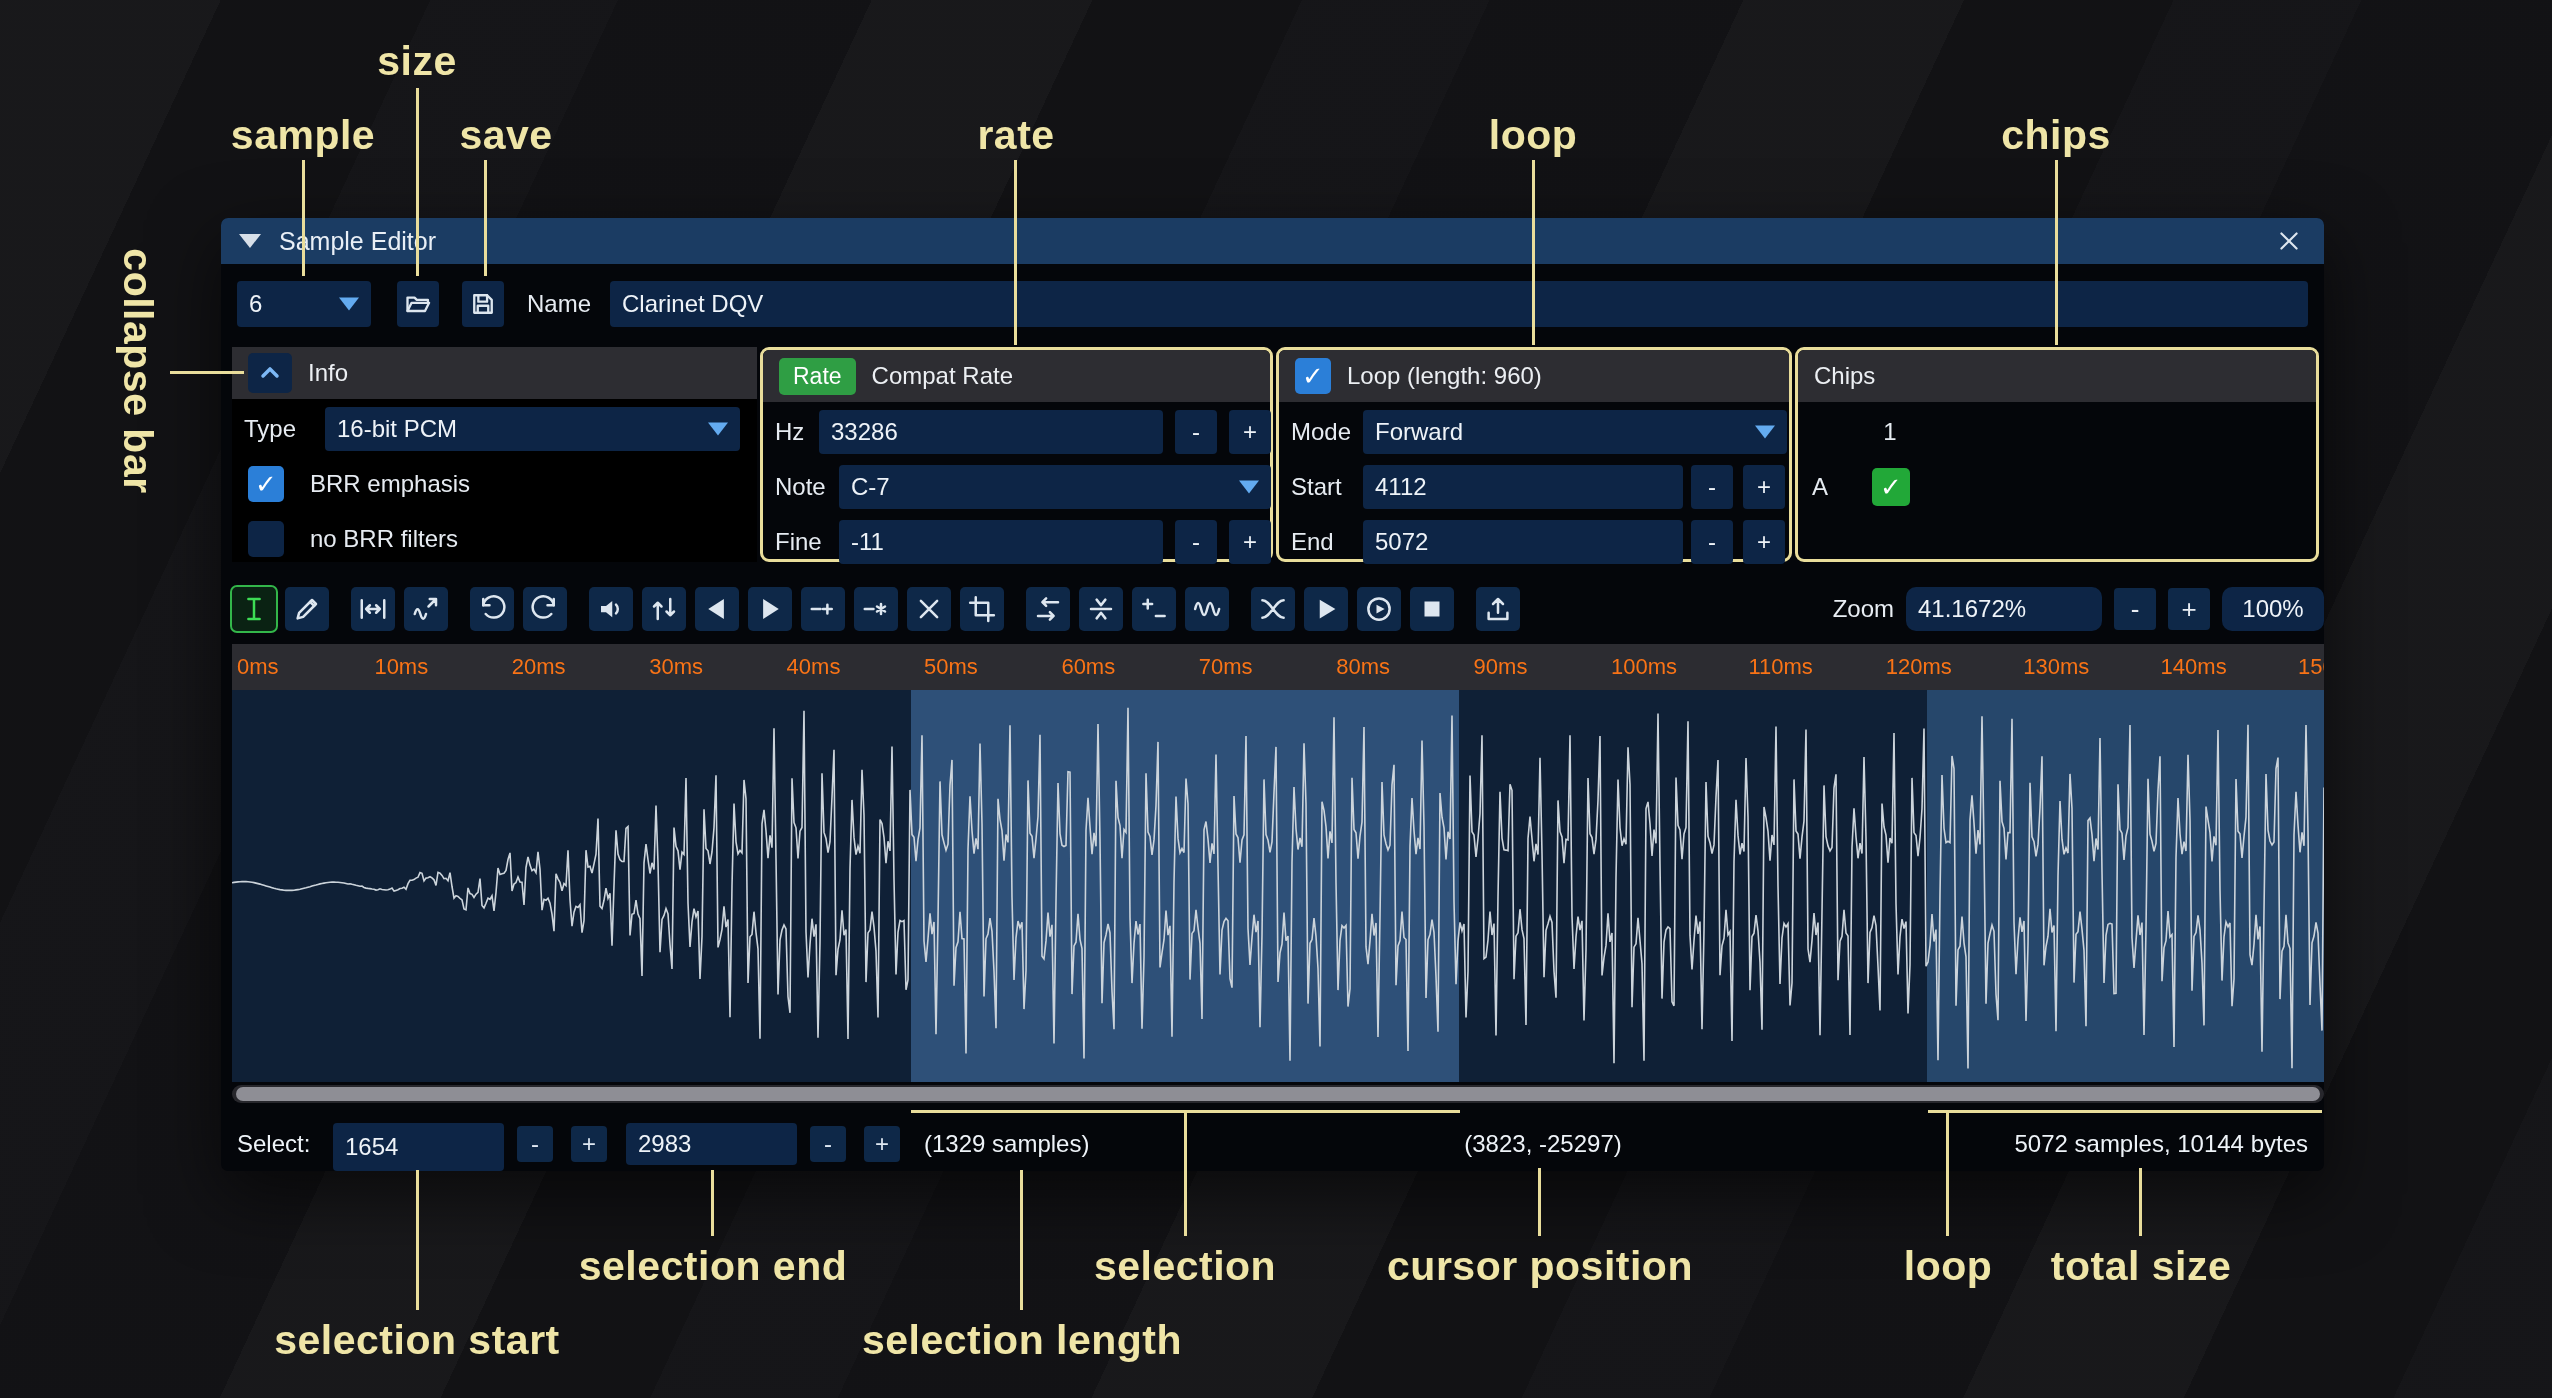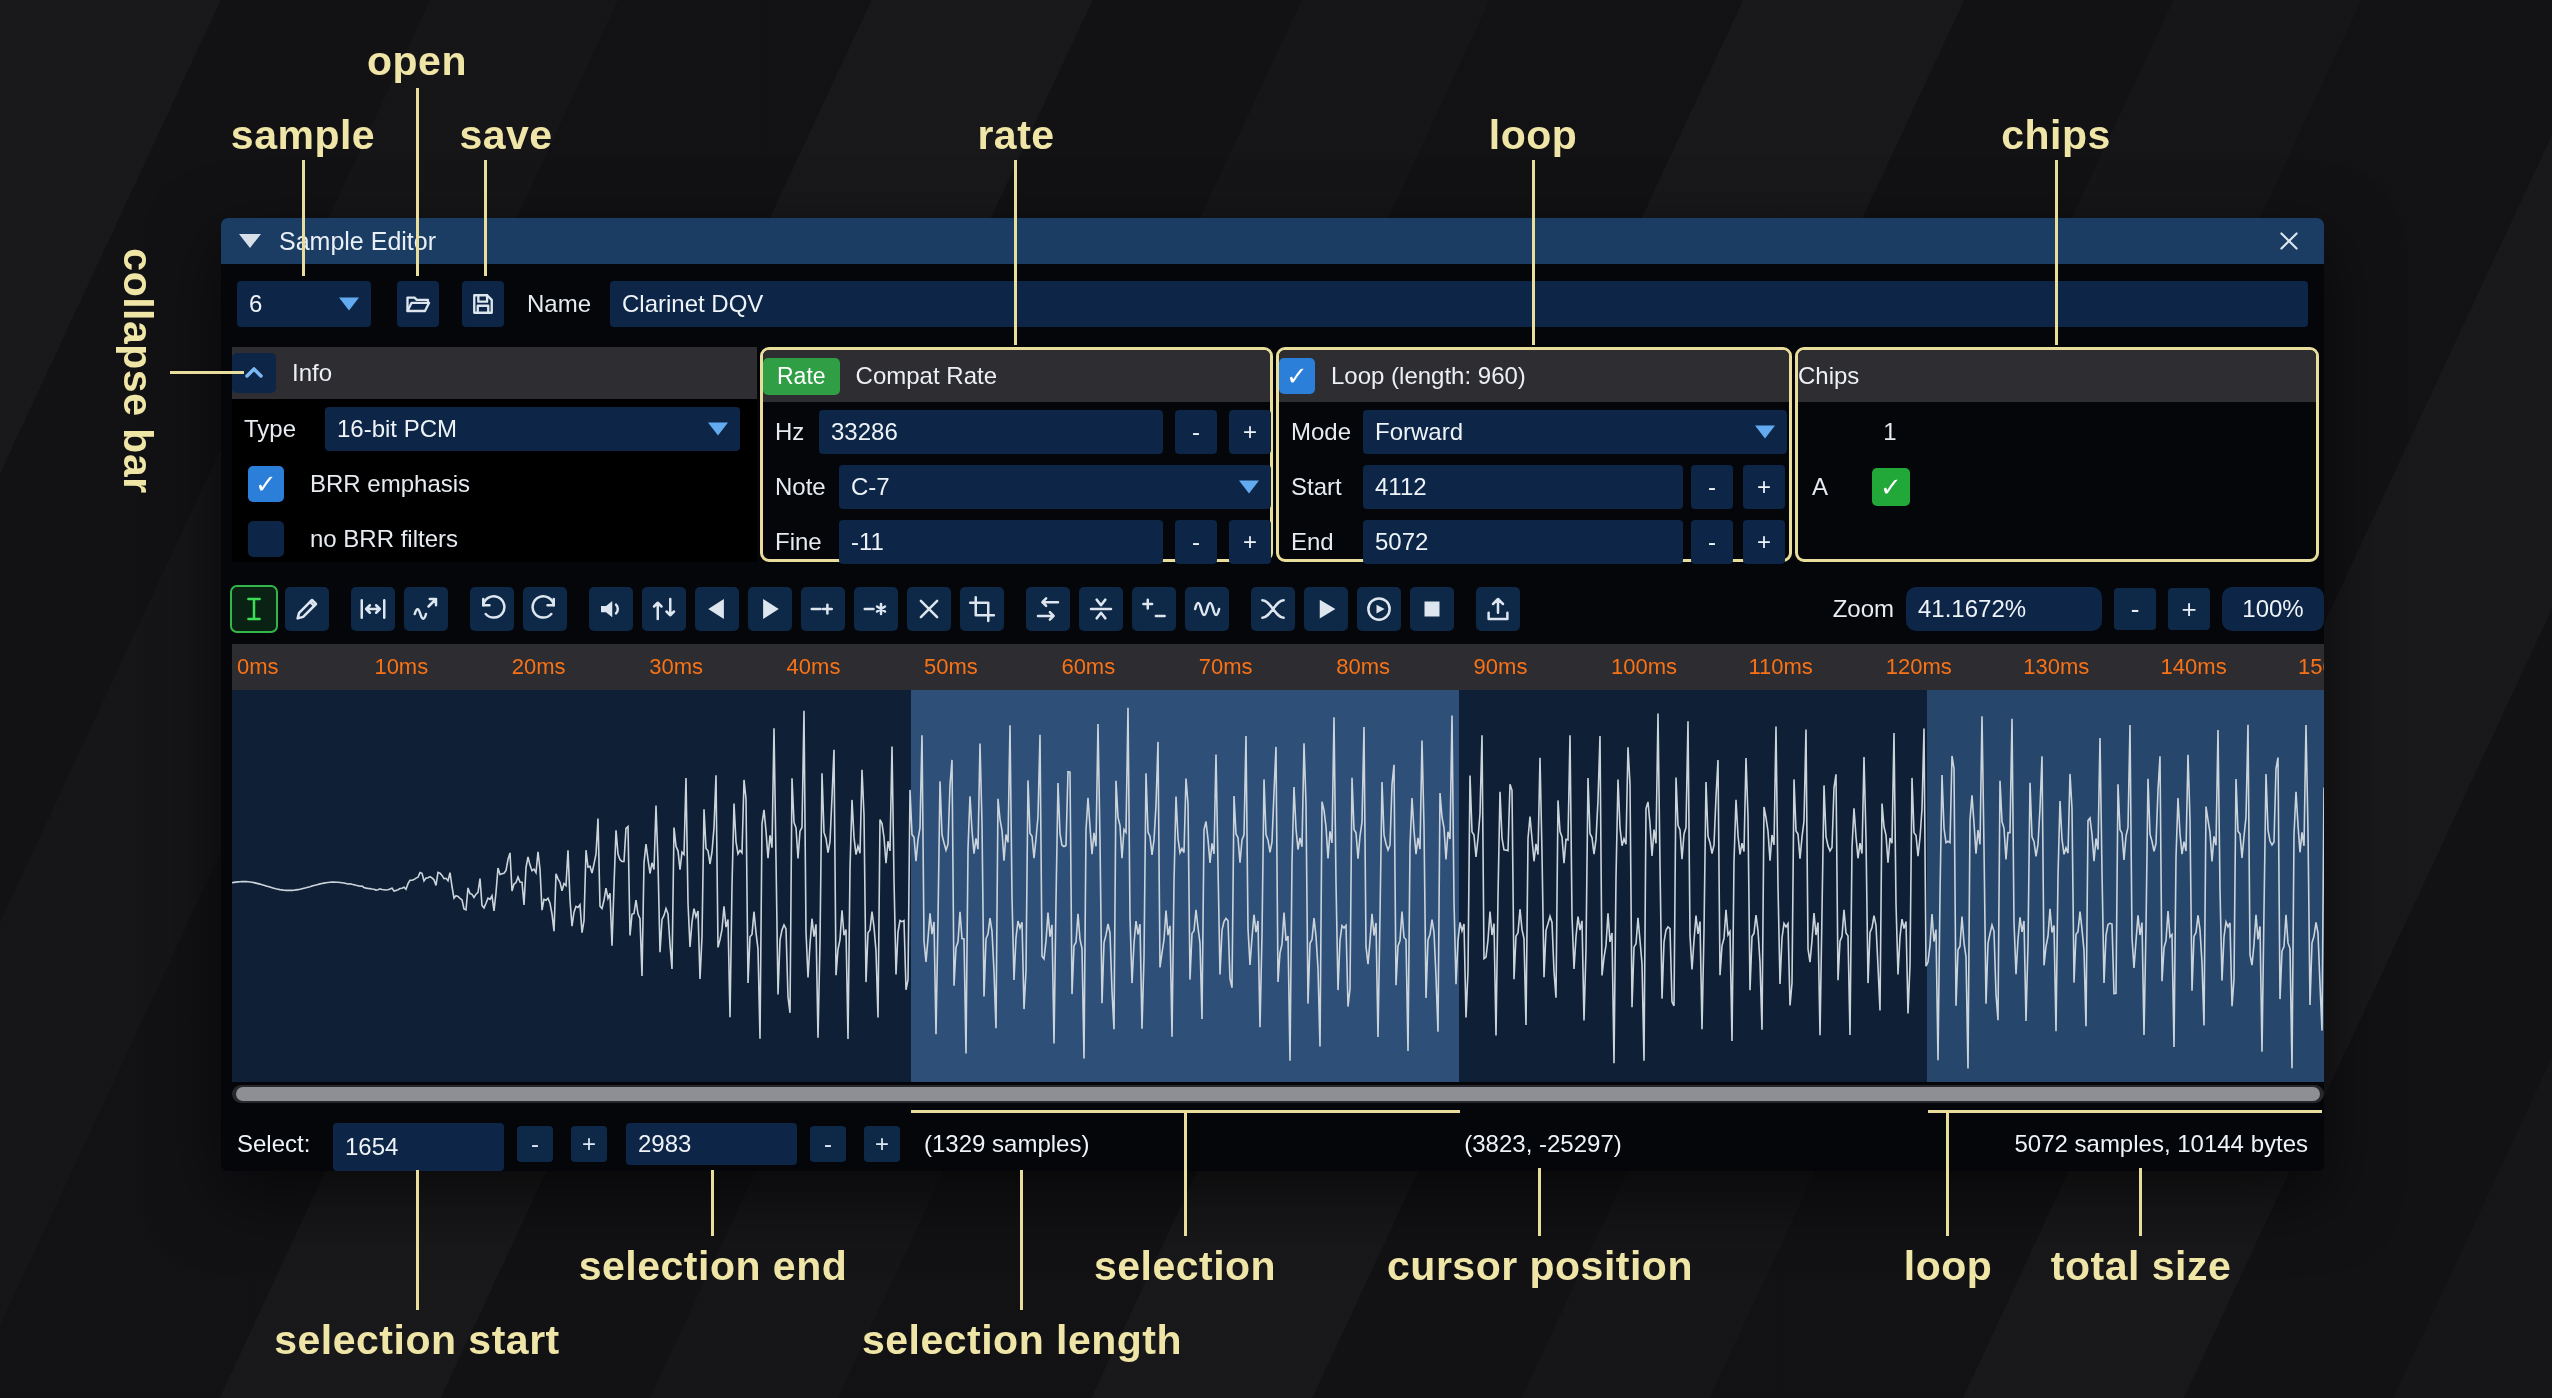--- a/index.html
+++ b/index.html
@@ -43,21 +43,21 @@
   .lbl{position:absolute;font-size:24px;color:#e6ebf1;display:flex;align-items:center}
   .checkbox{position:absolute;width:36px;height:36px;border-radius:5px;background:#0d2546;
             display:flex;align-items:center;justify-content:center;color:#fff;
             font-size:26px;font-weight:bold}
   .checkbox.checked{background:#2b7fd8}
   .checkbox.green{background:#22a838}
   
   .section{position:absolute;top:129px;height:215px;background:#000}
   .section.outlined{border:3px solid #e9dd9b;border-radius:9px;background:transparent}
   .sec-header{position:absolute;left:0;top:0;width:100%;height:52px;background:#2d2d32;
-              display:flex;align-items:center;gap:16px;padding:0 0;font-size:24px;color:#eceff3}
+              display:flex;align-items:center;gap:16px;padding:0 16px;font-size:24px;color:#eceff3}
   .section.outlined .sec-header{border-radius:6px 6px 0 0}
   .badge-green{background:#2f9e44;color:#fff;border-radius:5px;padding:5px 14px;font-size:23px}
   .chev-btn{width:44px;height:40px;background:#0d2546;border-radius:5px;
             display:flex;align-items:center;justify-content:center}
   
   .toolbar{position:absolute;left:11px;top:365px;width:2092px;height:52px;
            display:flex;align-items:center;gap:22px}
   .tb-group{display:flex;gap:9px}
   .tb-btn{width:44px;height:44px;background:#0e2848;border-radius:5px;
           display:flex;align-items:center;justify-content:center}
@@ -399,21 +399,21 @@
   <div class="smallbtn" style="left:589px;top:908px">-</div>
   <div class="smallbtn" style="left:643px;top:908px">+</div>
   <div class="stext" style="left:703px;top:905px">(1329 samples)</div>
   <div class="stext" style="left:1322px;top:905px;transform:translateX(-50%)">(3823, -25297)</div>
   <div class="stext" style="right:16px;top:905px">5072 samples, 10144 bytes</div>
 </div>
 
 <div class="ann-layer">
 
   <div class="ann" style="left:303px;top:135px">sample</div>
-  <div class="ann" style="left:417px;top:61px">open</div>
+  <div class="ann" style="left:417px;top:61px">size</div>
   <div class="ann" style="left:506px;top:135px">save</div>
   <div class="ann" style="left:1016px;top:135px">rate</div>
   <div class="ann" style="left:1533px;top:135px">loop</div>
   <div class="ann" style="left:2056px;top:135px">chips</div>
   <div class="ann rot" style="left:137px;top:371px">collapse bar</div>
 
   <div class="aline vline" style="left:302px;top:160px;height:116px"></div>
   <div class="aline vline" style="left:416px;top:88px;height:188px"></div>
   <div class="aline vline" style="left:484px;top:160px;height:116px"></div>
   <div class="aline vline" style="left:1014px;top:160px;height:185px"></div>

